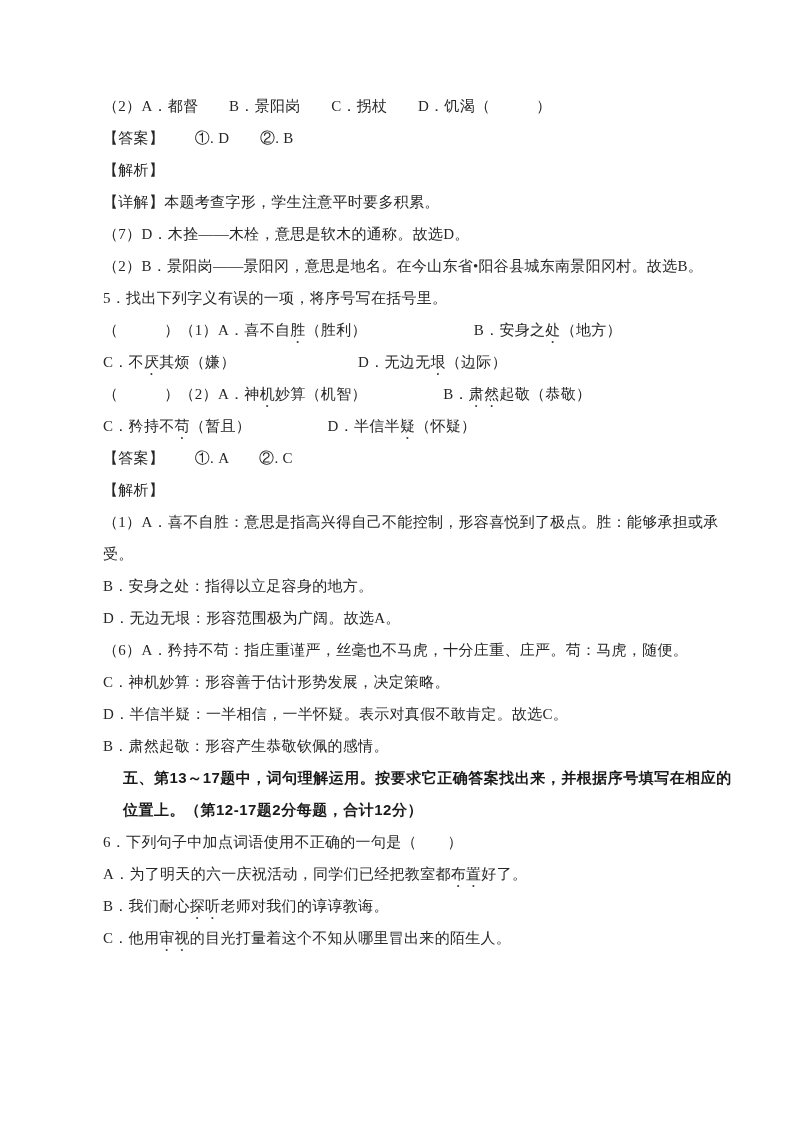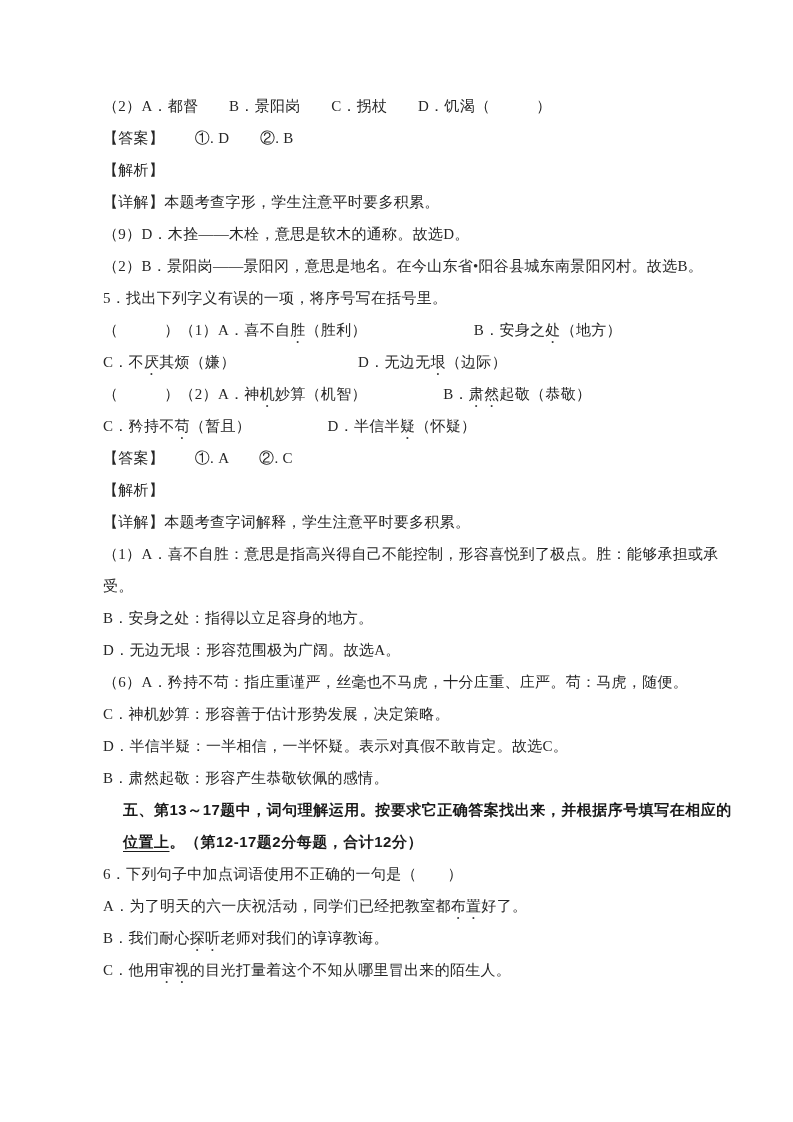--- a/index.html
+++ b/index.html
@@ -37,43 +37,41 @@
   }
   
   .em {
     -webkit-text-emphasis: filled dot #3a3a3a;
     text-emphasis: filled dot #3a3a3a;
     -webkit-text-emphasis-position: under right;
     text-emphasis-position: under right;
     position: relative;
   }
   .ul {
-    text-decoration: underline;
     text-underline-offset: 4px;
     text-decoration-thickness: 1px;
   }
 </style>
 </head>
 <body>
 
 <div class="page">
     <div class="line"><span>（2）A．都督　　B．景阳岗　　C．拐杖　　D．饥渴（　　　）</span></div>
     <div class="line"><span>【答案】　　①. D　　②. B</span></div>
     <div class="line"><span>【解析】</span></div>
     <div class="line"><span>【详解】本题考查字形，学生注意平时要多积累。</span></div>
-    <div class="line"><span>（9）D．木拴——木栓，意思是软木的通称。故选D。</span></div>
+    <div class="line"><span>（7）D．木拴——木栓，意思是软木的通称。故选D。</span></div>
     <div class="line"><span>（2）B．景阳岗——景阳冈，意思是地名。在今山东省•阳谷县城东南景阳冈村。故选B。</span></div>
     <div class="line"><span>5．找出下列字义有误的一项，将序号写在括号里。</span></div>
     <div class="line"><span>（　　　）（1）A．喜不自</span><span class="em">胜</span><span>（胜利）　　　　　　　B．安身之</span><span class="em">处</span><span>（地方）</span></div>
     <div class="line"><span>C．不</span><span class="em">厌</span><span>其烦（嫌）　　　　　　　　D．无边无</span><span class="em">垠</span><span>（边际）</span></div>
     <div class="line"><span>（　　　）（2）A．神</span><span class="em">机</span><span>妙算（机智）　　　　　B．</span><span class="em">肃然</span><span>起敬（恭敬）</span></div>
     <div class="line"><span>C．矜持不</span><span class="em">苟</span><span>（暂且）　　　　　D．半信半</span><span class="em">疑</span><span>（怀疑）</span></div>
     <div class="line"><span>【答案】　　①. A　　②. C</span></div>
     <div class="line"><span>【解析】</span></div>
-    <div class="line"><span>【详解】本题考查字词解释，学生注意平时要多积累。</span></div>
     <div class="line"><span>（1）A．喜不自胜：意思是指高兴得自己不能控制，形容喜悦到了极点。胜：能够承担或承</span></div>
     <div class="line"><span>受。</span></div>
     <div class="line"><span>B．安身之处：指得以立足容身的地方。</span></div>
     <div class="line"><span>D．无边无垠：形容范围极为广阔。故选A。</span></div>
     <div class="line"><span>（6）A．矜持不苟：指庄重谨严，丝毫也不马虎，十分庄重、庄严。苟：马虎，随便。</span></div>
     <div class="line"><span>C．神机妙算：形容善于估计形势发展，决定策略。</span></div>
     <div class="line"><span>D．半信半疑：一半相信，一半怀疑。表示对真假不敢肯定。故选C。</span></div>
     <div class="line"><span>B．肃然起敬：形容产生恭敬钦佩的感情。</span></div>
     <div class="line bold"><span>五、第13～17题中，词句理解运用。按要求它正确答案找出来，并根据序号填写在相应的</span></div>
     <div class="line bold"><span class="ul">位置上</span><span>。（第12-17题2分每题，合计12分）</span></div>

